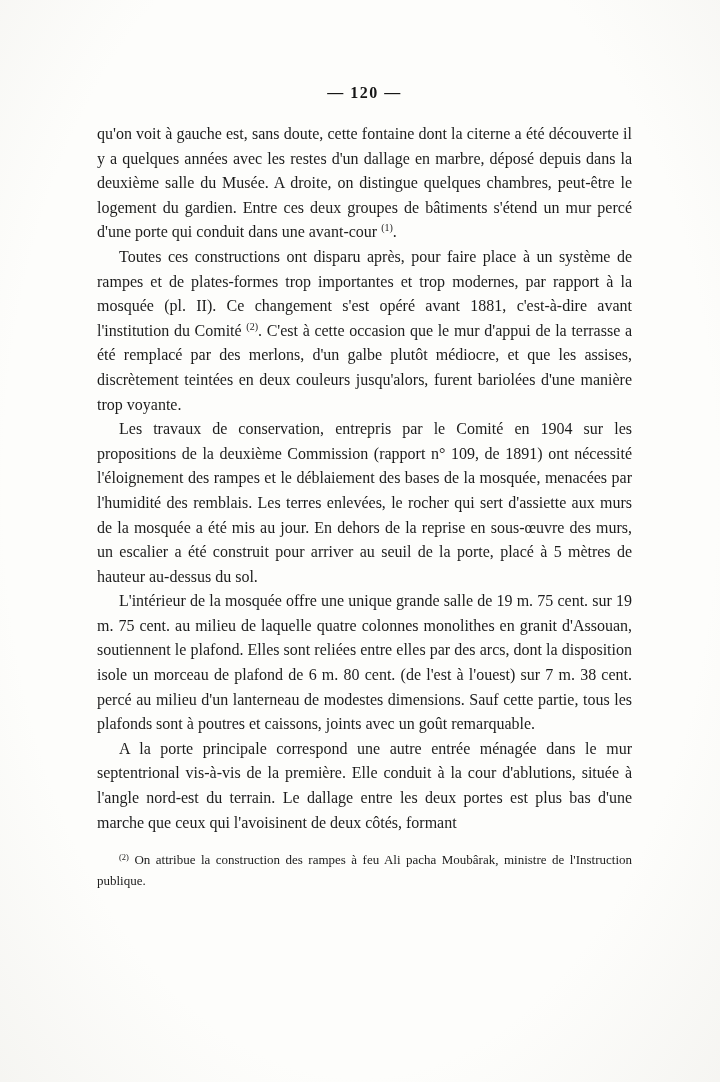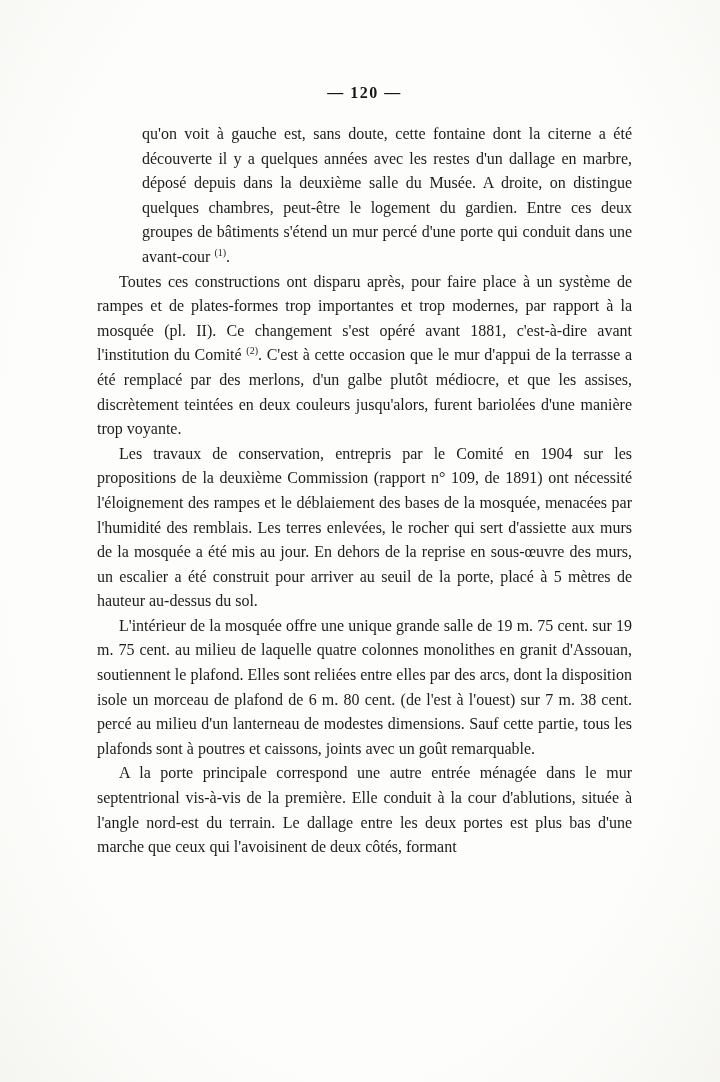--- a/index.html
+++ b/index.html
@@ -37,21 +37,21 @@
   }
 
   .body-text {
     font-size: 16px;
     line-height: 24.6px;
     text-align: justify;
     color: #1c1c1c;
   }
 
   .para { text-indent: 22px; }
-  .para.first { text-indent: 0; margin-left: 45px; }
+  .para.first { text-indent: 0; }
 
   .fnref {
     font-size: 10px;
     line-height: 0;
     vertical-align: 6px;
     letter-spacing: 0;
   }
 
   .footnotes {
     margin-top: 15px;
@@ -86,16 +86,17 @@
 
     <p class="para">L'intérieur de la mosquée offre une unique grande salle de 19 m. 75 cent. sur 19 m. 75 cent. au milieu de laquelle quatre colonnes monolithes en granit d'Assouan, soutiennent le plafond. Elles sont reliées entre elles par des arcs, dont la disposition isole un morceau de plafond de 6 m. 80 cent. (de l'est à l'ouest) sur 7 m. 38 cent. percé au milieu d'un lanterneau de modestes dimensions. Sauf cette partie, tous les plafonds sont à poutres et caissons, joints avec un goût remarquable.</p>
 
     <p class="para">A la porte principale correspond une autre entrée ménagée dans le mur septentrional vis-à-vis de la première. Elle conduit à la cour d'ablutions, située à l'angle nord-est du terrain. Le dallage entre les deux portes est plus bas d'une marche que ceux qui l'avoisinent de deux côtés, formant</p>
 
   </div>
 
   <div class="footnotes">
 
 
+    <p class="footnote"><sup class="fnmark">(2)</sup><span> On attribue la construction des rampes à feu Ali pacha Moubârak, ministre de l'Instruction publique.</span></p>
 
   </div>
 
 </div>
 
 </body></html>

